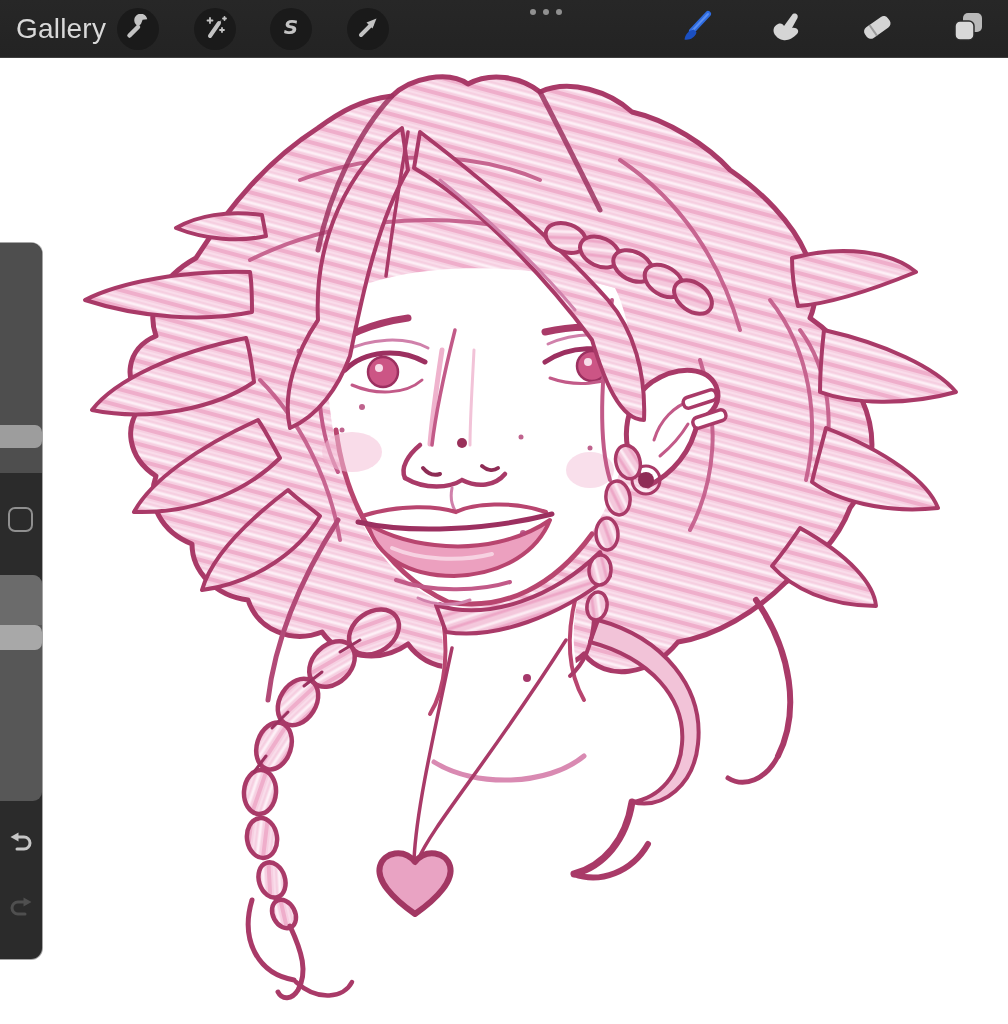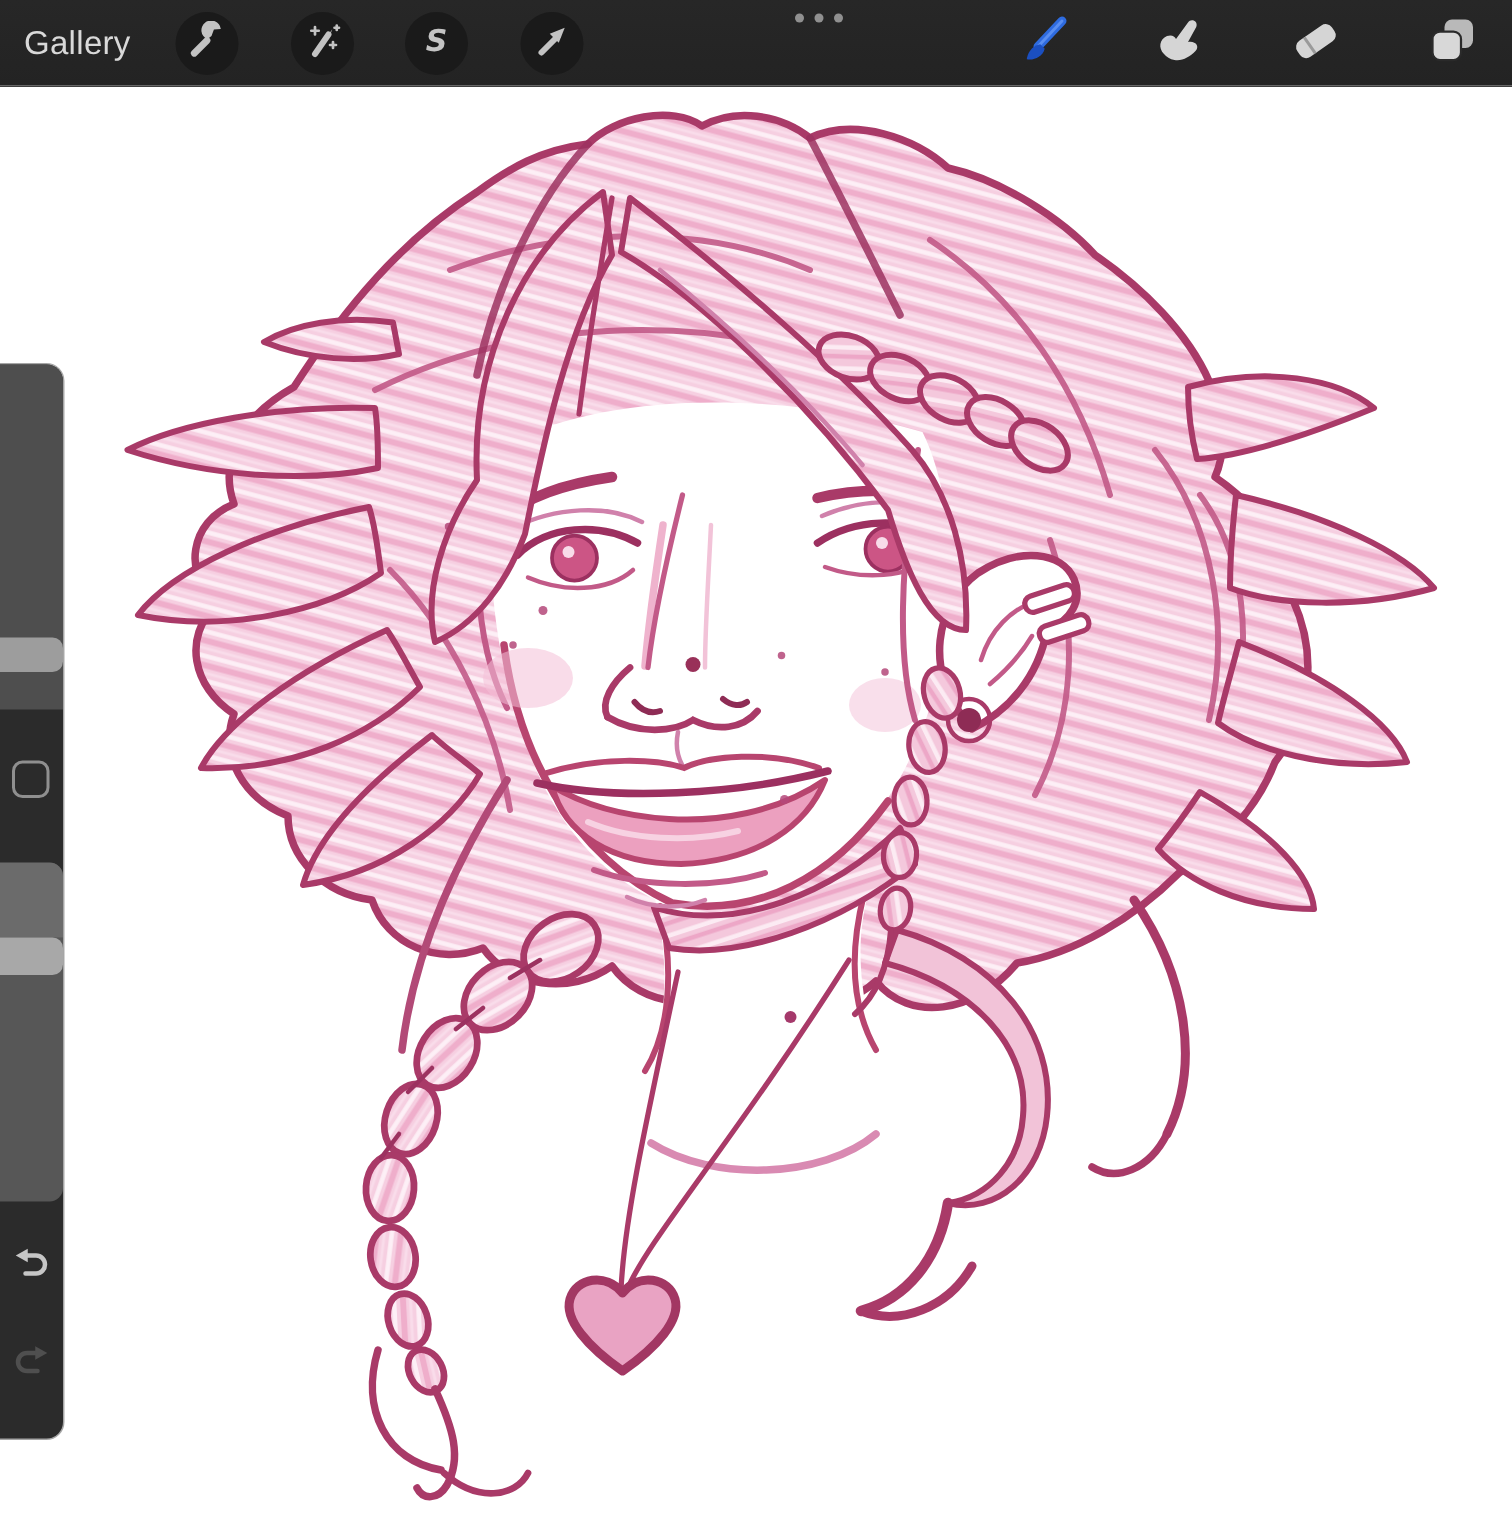--- a/index.html
+++ b/index.html
@@ -7,21 +7,21 @@
   .screen { position:relative; width:1008px; height:1024px; overflow:hidden; background:#fff; }
 
   
   .canvas { position:absolute; inset:0; background:#fff; z-index:1; }
   .canvas svg { position:absolute; top:0; left:0; }
 
   
   .topbar { position:absolute; top:0; left:0; width:1008px; height:58px;
             background:linear-gradient(#272727,#232323); border-bottom:1px solid #3e3e3e; z-index:30; }
   .gallery-label { position:absolute; left:16px; top:0; height:58px; line-height:58px;
-                   color:#d9d9d9; font-size:22px; letter-spacing:.2px; cursor:default; }
+                   color:#d9d9d9; font-size:28px; letter-spacing:.2px; cursor:default; }
   .circ-btn { position:absolute; top:8px; width:42px; height:42px; border-radius:50%;
               background:#1a1a1a; display:flex; align-items:center; justify-content:center; }
   .tool-btn { position:absolute; top:11px; width:36px; height:36px; display:flex; align-items:center; justify-content:center; }
   .dots { position:absolute; left:524px; top:9px; width:44px; height:10px; display:flex; gap:7px; justify-content:center; }
   .dots i { width:6px; height:6px; border-radius:50%; background:#909090; }
 
   
   .sidebar { position:absolute; left:0; top:243px; width:42px; height:716px;
              background:#2b2b2b; border-radius:0 11px 11px 0; z-index:20;
              box-shadow:0 0 0 1px rgba(0,0,0,.35); }

